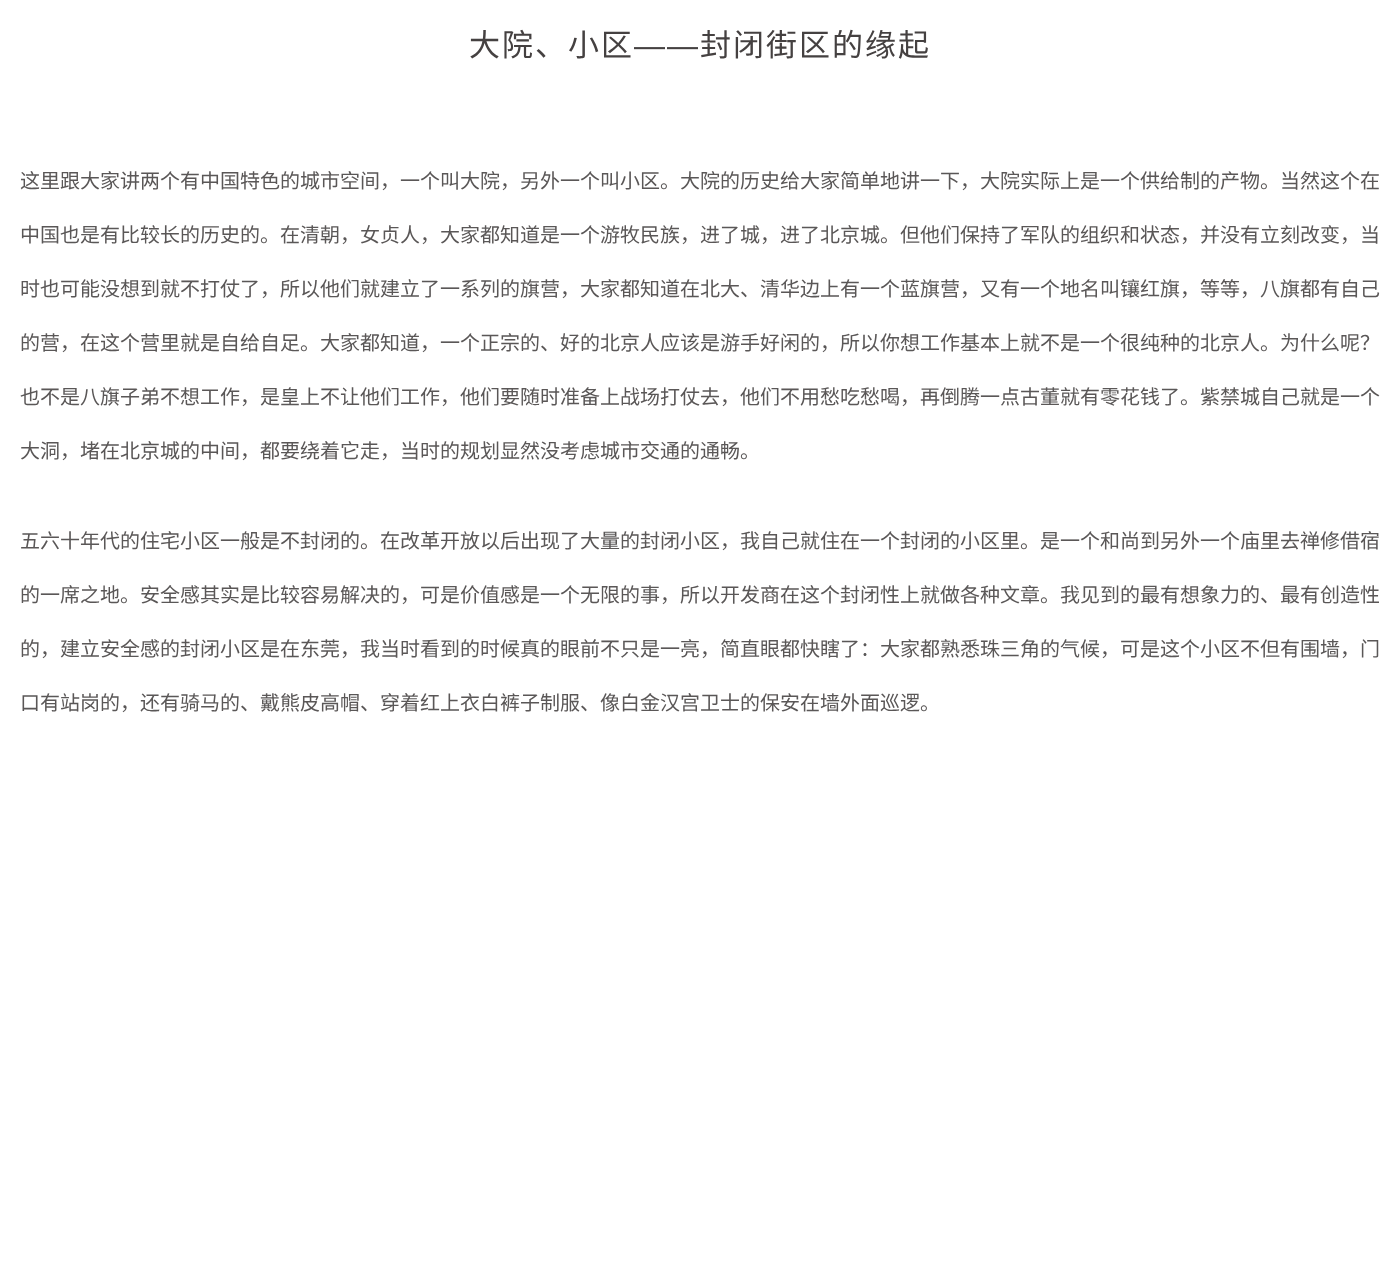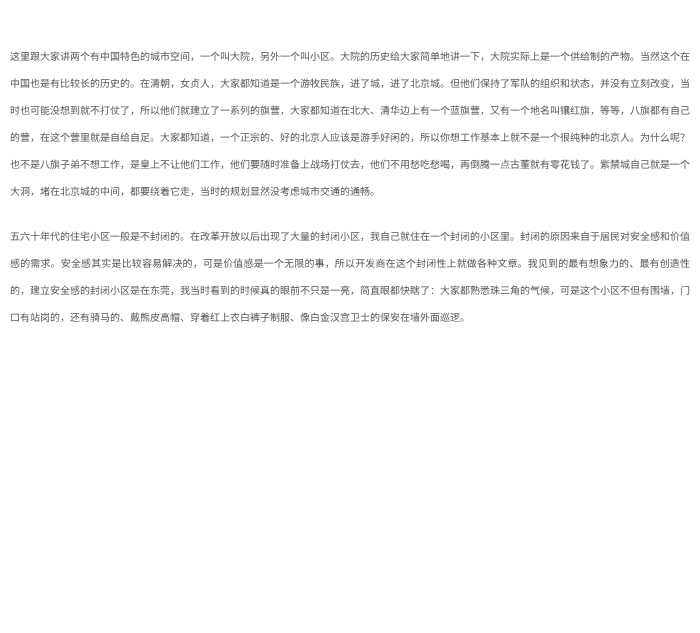--- a/index.html
+++ b/index.html
@@ -39,17 +39,18 @@
     text-justify: inter-ideograph;
   }
   .article-body p:first-child {
     margin-top: 43px;
   }
 </style>
 </head>
 <body>
 
 <div class="page">
+  <h1 class="article-title">大院、小区——封闭街区的缘起</h1>
   <div class="article-body">
     <p>这里跟大家讲两个有中国特色的城市空间，一个叫大院，另外一个叫小区。大院的历史给大家简单地讲一下，大院实际上是一个供给制的产物。当然这个在中国也是有比较长的历史的。在清朝，女贞人，大家都知道是一个游牧民族，进了城，进了北京城。但他们保持了军队的组织和状态，并没有立刻改变，当时也可能没想到就不打仗了，所以他们就建立了一系列的旗营，大家都知道在北大、清华边上有一个蓝旗营，又有一个地名叫镶红旗，等等，八旗都有自己的营，在这个营里就是自给自足。大家都知道，一个正宗的、好的北京人应该是游手好闲的，所以你想工作基本上就不是一个很纯种的北京人。为什么呢？也不是八旗子弟不想工作，是皇上不让他们工作，他们要随时准备上战场打仗去，他们不用愁吃愁喝，再倒腾一点古董就有零花钱了。紫禁城自己就是一个大洞，堵在北京城的中间，都要绕着它走，当时的规划显然没考虑城市交通的通畅。</p>
-    <p>五六十年代的住宅小区一般是不封闭的。在改革开放以后出现了大量的封闭小区，我自己就住在一个封闭的小区里。封闭的原因来自于居民对安全感和价值感的需求。安全感其实是比较容易解决的，可是价值感是一个无限的事，所以开发商在这个封闭性上就做各种文章。我见到的最有想象力的、最有创造性的，建立安全感的封闭小区是在东莞，我当时看到的时候真的眼前不只是一亮，简直眼都快瞎了：大家都熟悉珠三角的气候，可是这个小区不但有围墙，门口有站岗的，还有骑马的、戴熊皮高帽、穿着红上衣白裤子制服、像白金汉宫卫士的保安在墙外面巡逻。</p>
+    <p>五六十年代的住宅小区一般是不封闭的。在改革开放以后出现了大量的封闭小区，我自己就住在一个封闭的小区里。是一个和尚到另外一个庙里去禅修借宿的一席之地。安全感其实是比较容易解决的，可是价值感是一个无限的事，所以开发商在这个封闭性上就做各种文章。我见到的最有想象力的、最有创造性的，建立安全感的封闭小区是在东莞，我当时看到的时候真的眼前不只是一亮，简直眼都快瞎了：大家都熟悉珠三角的气候，可是这个小区不但有围墙，门口有站岗的，还有骑马的、戴熊皮高帽、穿着红上衣白裤子制服、像白金汉宫卫士的保安在墙外面巡逻。</p>
   </div>
 </div>
 
 </body></html>

